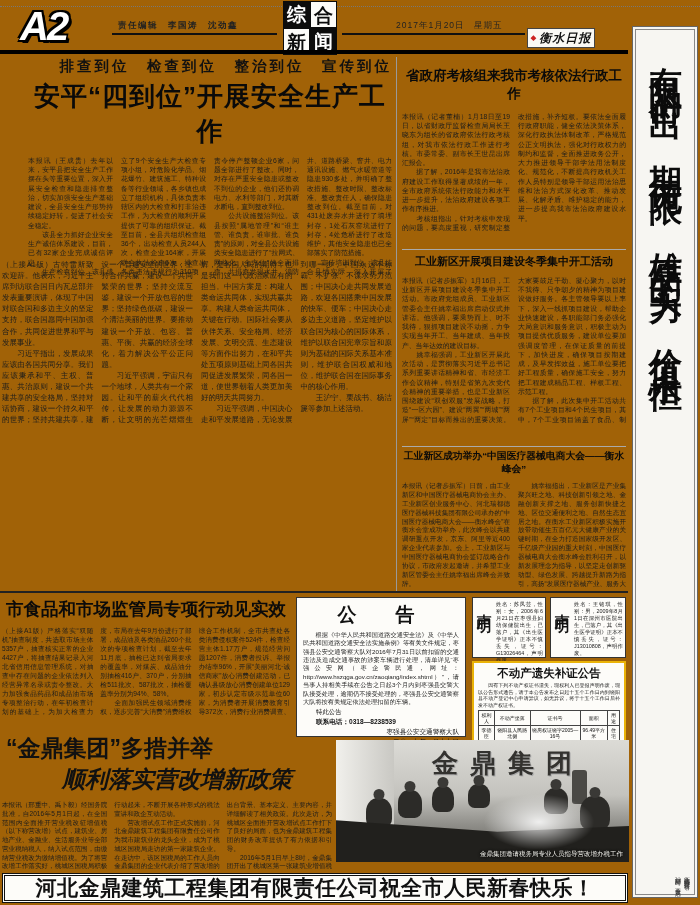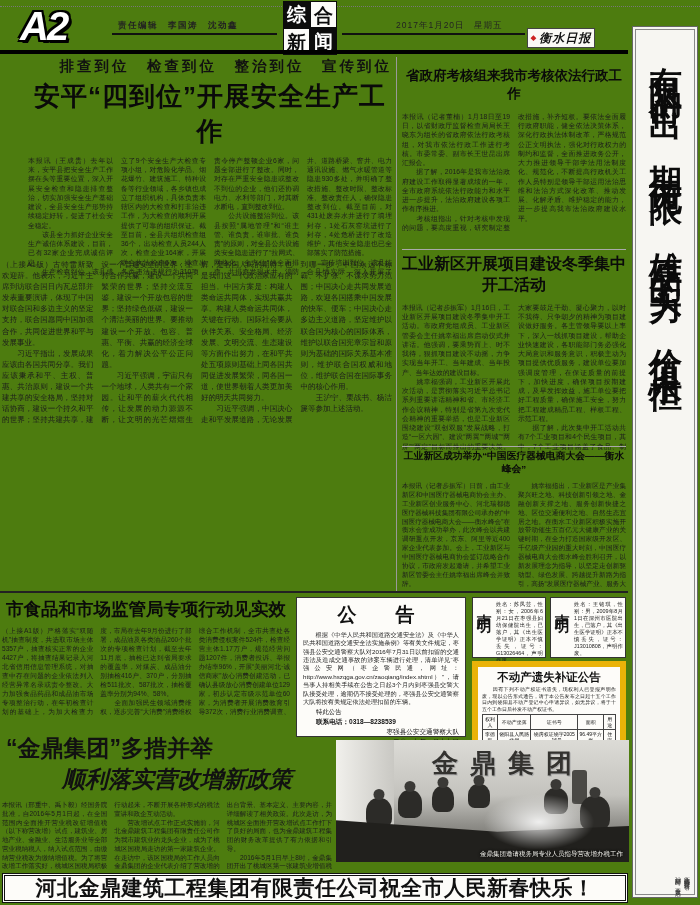--- a/index.html
+++ b/index.html
@@ -1,18 +1,18 @@
 <!DOCTYPE html>
 <html><head>
 <meta charset="utf-8">
 <style>
   * { margin:0; padding:0; box-sizing:border-box; }
   html,body { background:#e8e7e3; }
   body { font-family:"Liberation Sans", sans-serif; }
-  #page { position:relative; width:700px; height:905px; margin:0 auto; background:#4d7c0f; color:#111; overflow:hidden; }
+  #page { position:relative; width:700px; height:905px; margin:0 auto; background:#a16207; color:#111; overflow:hidden; }
 
   .dotted-top { position:absolute; left:0; top:6px; width:700px; border-top:1px dotted #777; }
 
   
   .a2 { position:absolute; left:20px; top:4px; font-size:40px; font-weight:900; font-style:italic; color:#fff;
         text-shadow:-2px -2px 0 #000, 2px -2px 0 #000, -2px 2px 0 #000, 2px 2px 0 #000, 3px 3px 0 #000; letter-spacing:-2px;}
   .editors { position:absolute; left:118px; top:20px; font-size:8.5px; color:#222; letter-spacing:1.5px; font-weight:bold; }
   .rule-left { position:absolute; left:112px; top:33px; width:165px; height:1.5px; background:#111; }
   .rule-right { position:absolute; left:342px; top:33px; width:183px; height:1.5px; background:#111; }
   .section-block { position:absolute; left:283px; top:1px; width:54px; height:54px; display:grid; grid-template-columns:27px 27px; grid-template-rows:27px 27px; }
@@ -41,21 +41,21 @@
   .art2 .headline { font-size:13.5px; margin-top:10px; }
   .art2 .bodytext { margin-top:9px; height:152px; column-count:2; column-gap:8px; font-size:6.8px; line-height:1.36; }
 
   .art3 { position:absolute; left:2px; top:252px; width:390px; }
   .art3 .headline { font-size:13px; letter-spacing:0.5px; }
   .art3 .bodytext { margin-top:7px; height:318px; column-count:4; column-gap:8px; font-size:7.5px; line-height:1.48; }
 
   .hline { position:absolute; background:#aaa; }
 
   .art4 { position:absolute; left:402px; top:254px; width:224px; }
-  .art4 .headline { font-size:16px; }
+  .art4 .headline { font-size:11px; }
   .art4 .bodytext { margin-top:7px; height:148px; column-count:2; column-gap:8px; font-size:6.8px; line-height:1.36; }
 
   .art5 { position:absolute; left:402px; top:450px; width:224px; }
   .art5 .headline { font-size:9.8px; }
   .art5 .bodytext { margin-top:6px; height:112px; column-count:2; column-gap:8px; font-size:6.6px; line-height:1.35; }
 
   .rule-mid { position:absolute; left:0; top:591px; width:628px; height:1.5px; background:#222; }
 
   .art6 { position:absolute; left:2px; top:597px; width:288px; }
   .art6 .headline { font-size:17.5px; }
@@ -67,21 +67,21 @@
   .gonggao .gnote { font-size:6.4px; margin-top:2px; text-indent:13px; }
   .gonggao .gphone { font-size:6.6px; font-weight:bold; margin-top:1px; text-indent:13px; }
   .gonggao .gsign, .gonggao .gdate { font-size:6.6px; text-align:right; margin-top:1px; }
 
   .shengming { position:absolute; top:597px; height:61px; border:1px solid #333; background:#fdfcf9; display:flex; }
   .sm1 { left:472px; width:74px; }
   .sm2 { left:550px; width:76px; }
   .shengming .smlabel { writing-mode:vertical-rl; text-orientation:upright; font-size:15px; font-weight:bold; padding:4px 1px 0 1px; letter-spacing:4px; }
   .shengming .smtext { flex:1; font-size:5.4px; line-height:1.3; padding:3px 2px; text-align:justify; color:#1c1c1c; }
 
-  .budongchan { position:absolute; left:472px; top:661px; width:154px; height:88px; border:6px solid #eab308; padding:3px 4px; background:#fdfcf9; }
+  .budongchan { position:absolute; left:472px; top:661px; width:154px; height:88px; border:2px solid #eab308; padding:3px 4px; background:#fdfcf9; }
   .budongchan .btitle { text-align:center; font-size:11.5px; font-weight:bold; }
   .budongchan .bbody { font-size:5px; line-height:1.3; text-align:justify; margin-top:1px; color:#1c1c1c; }
   .bdc-table { width:100%; border-collapse:collapse; margin-top:2px; font-size:5px; }
   .bdc-table th, .bdc-table td { border:1px solid #444; padding:1px; text-align:center; font-weight:normal; }
   .budongchan .bsign, .budongchan .bdate { font-size:5.4px; text-align:right; margin-top:1px; }
 
   .art7 { position:absolute; left:2px; top:733px; width:330px; }
   .art7 .t1 { font-size:23px; font-weight:bold; margin-left:4px; }
   .art7 .t2 { font-size:23px; font-weight:bold; margin-left:60px;font-style:italic; }
   .art7 .bodytext { margin-top:6px; height:78px; column-count:3; column-gap:7px; font-size:6.5px; line-height:1.35; }

